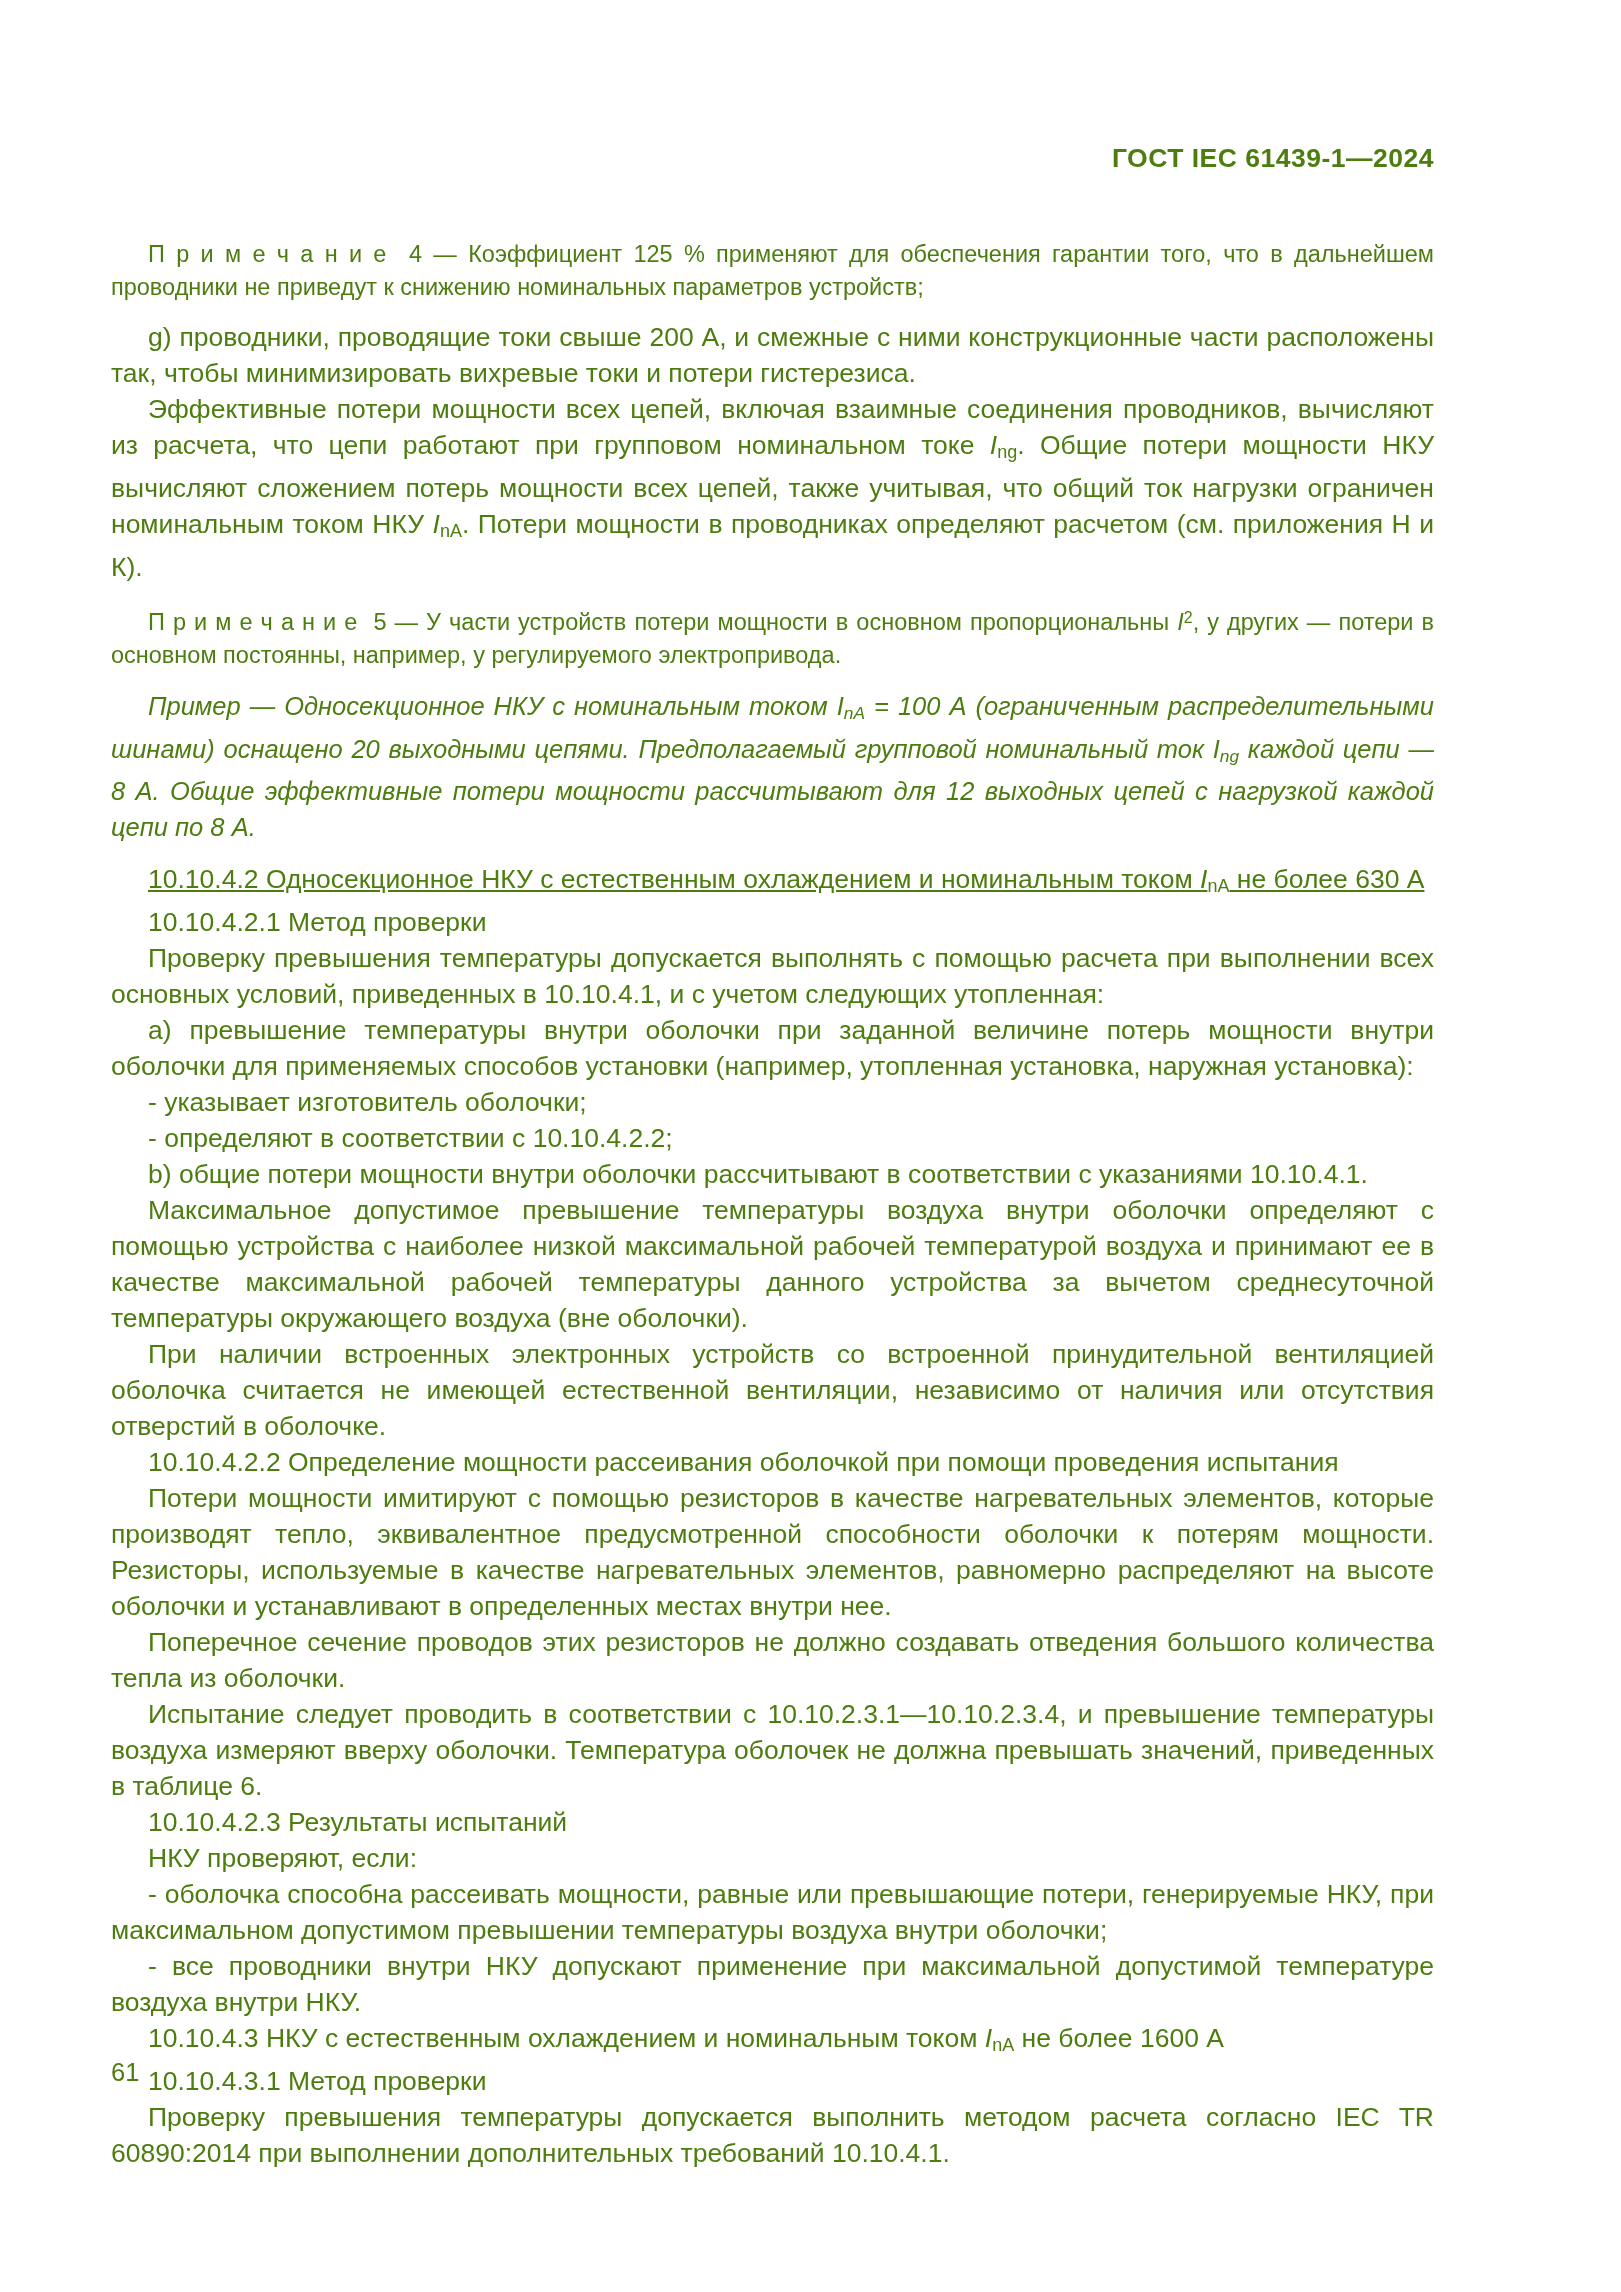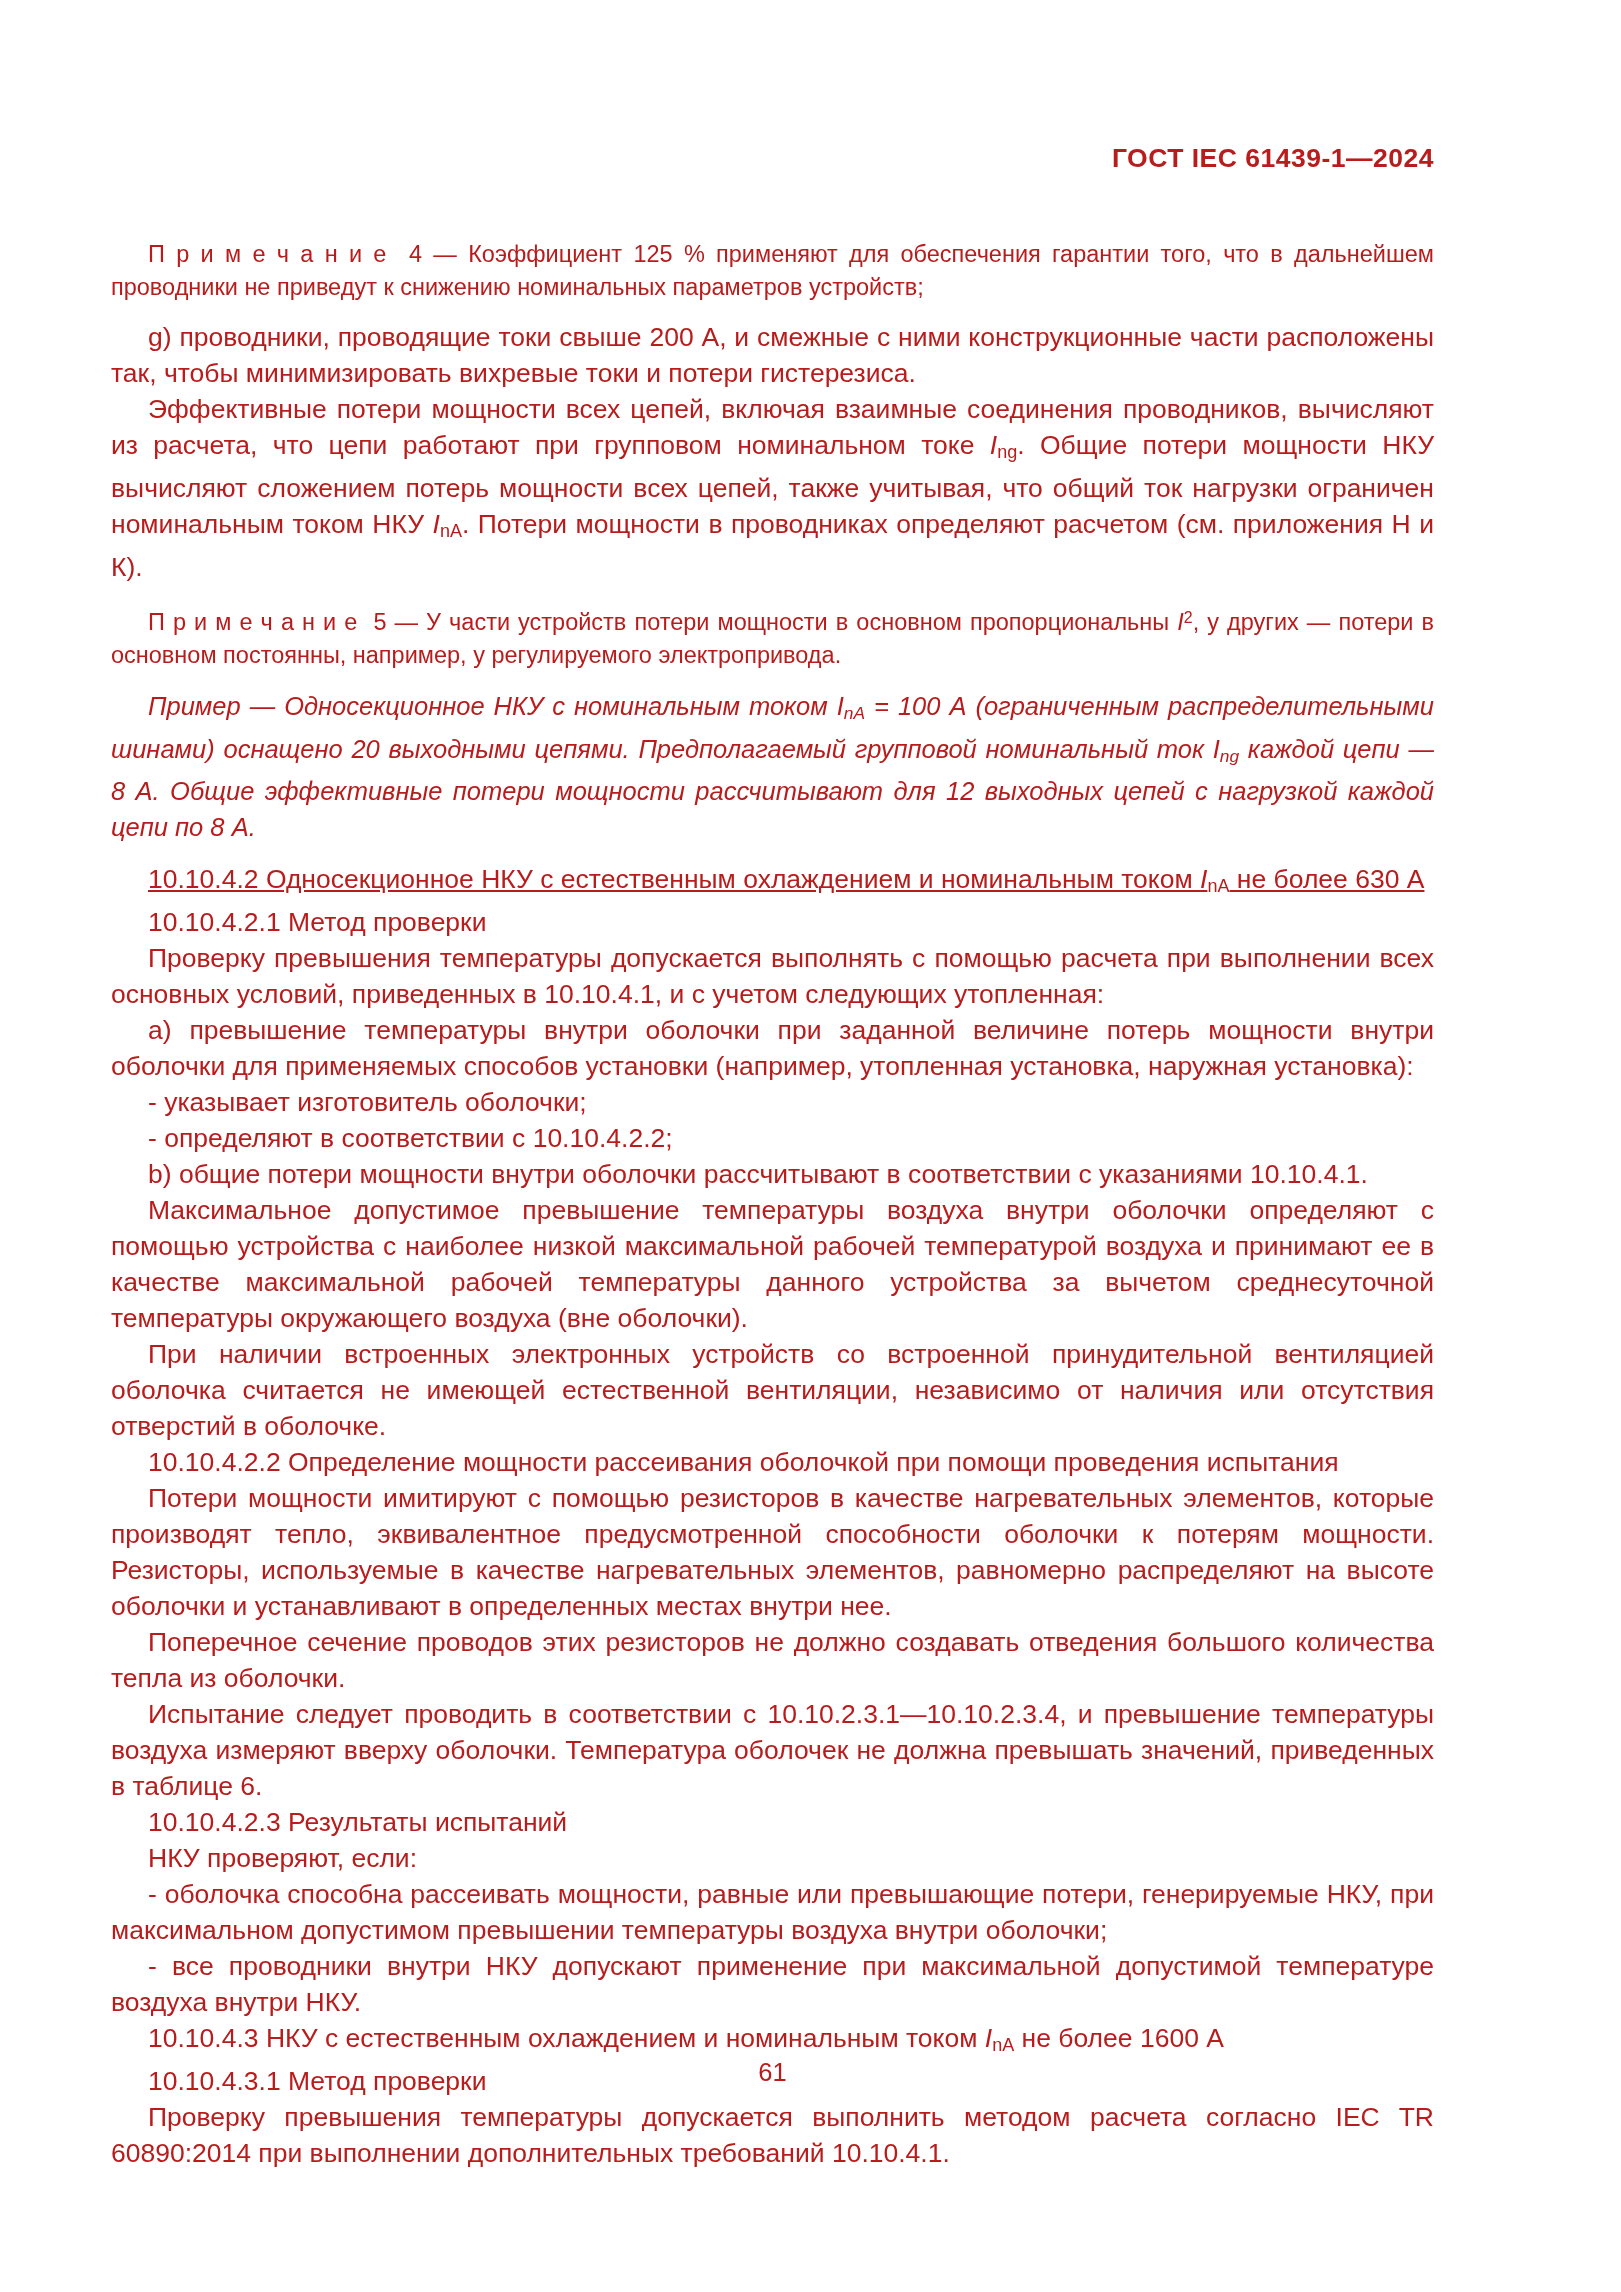--- a/index.html
+++ b/index.html
@@ -3,21 +3,21 @@
 <meta charset="utf-8">
 <style>
   html, body { margin: 0; padding: 0; background: #e8e8e8; }
   .page {
     position: relative;
     width: 1621px;
     height: 2293px;
     margin: 0 auto;
     background: #ffffff;
     font-family: "Liberation Sans", sans-serif;
-    color: #b91c1c;
+    color: #4d7c0f;
     overflow: hidden;
   }
   .running-head {
     position: absolute;
     top: 143px;
     left: 111px;
     width: 1323px;
     text-align: right;
     font-weight: bold;
     font-size: 26.5px;
@@ -51,21 +51,21 @@
   p.section { margin-top: 2px; text-decoration: underline; }
   .seg-i   { font-style: italic; }
   .seg-sub { font-size: 0.68em; vertical-align: -0.22em; letter-spacing: 0; }
   .seg-sup { font-size: 0.68em; vertical-align: 0.45em; }
   .seg-sp  { white-space: nowrap; }
   .page-number {
     position: absolute;
     top: 2058px;
     left: 111px;
     width: 1323px;
-    text-align: center;
+    text-align: left;
     font-size: 25.5px;
   }
 </style>
 </head>
 <body>
 
 <div class="page">
   <div class="running-head">ГОСТ IEC 61439-1—2024</div>
 
   <div class="doc-body">

